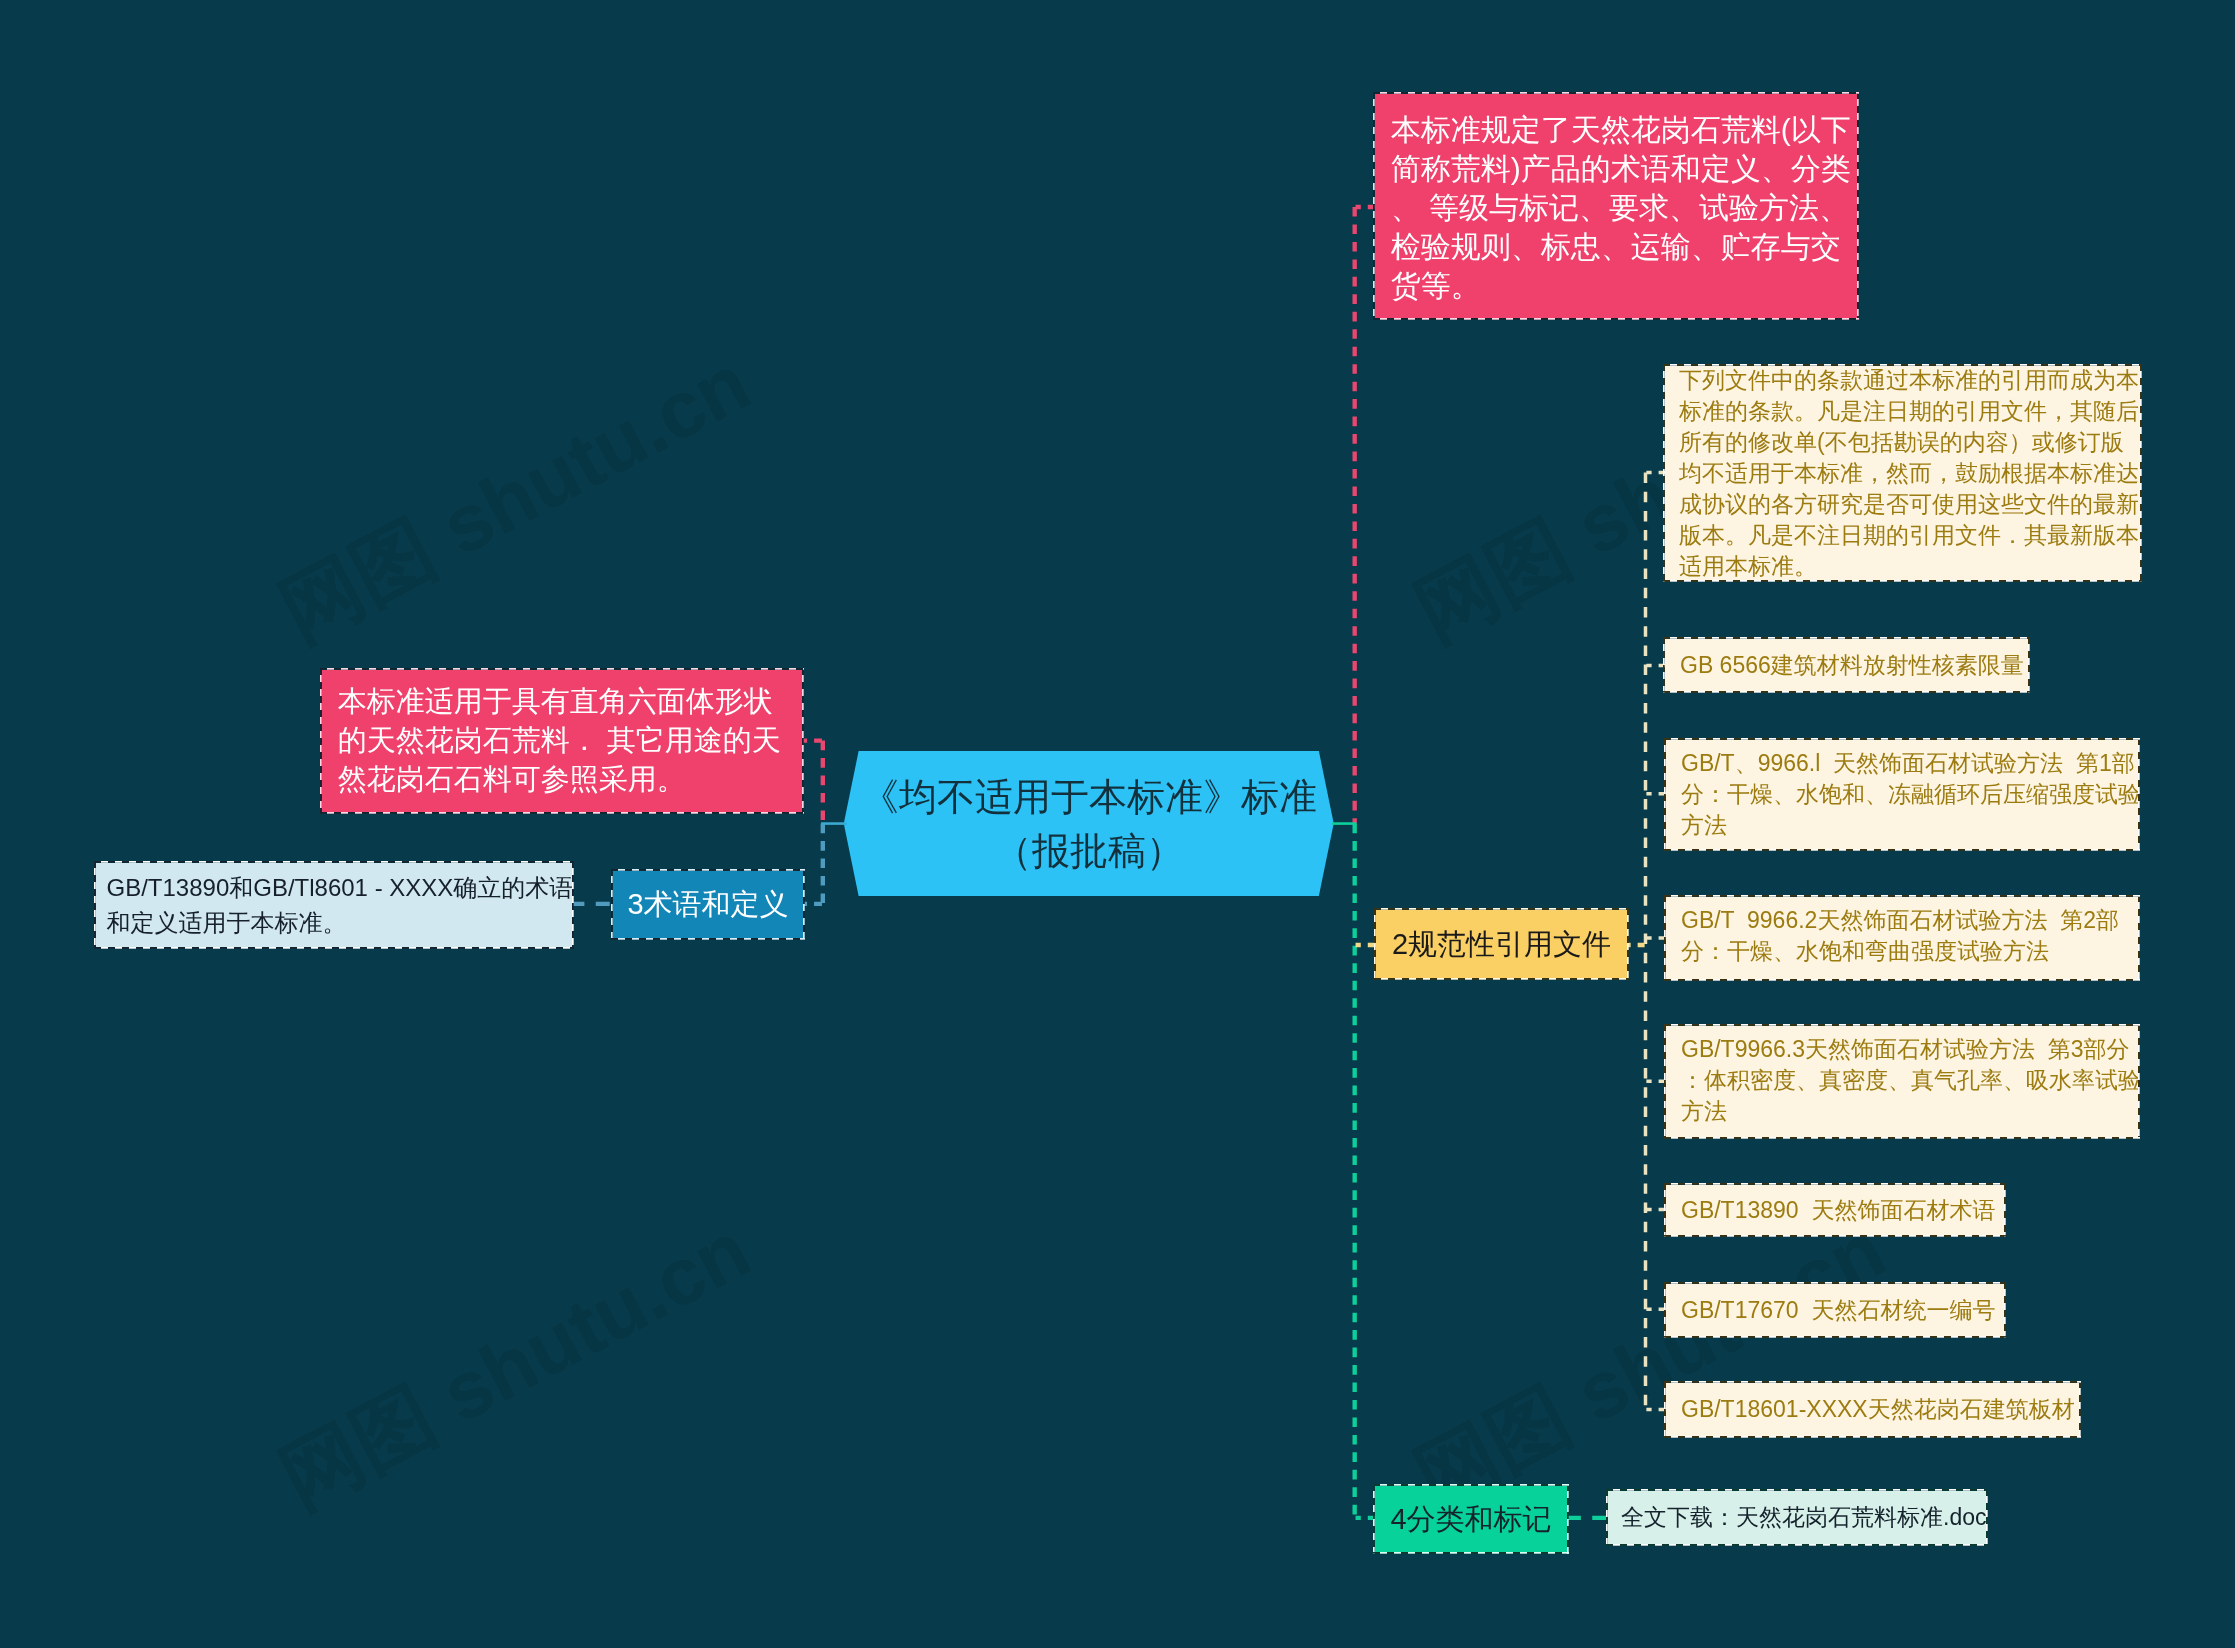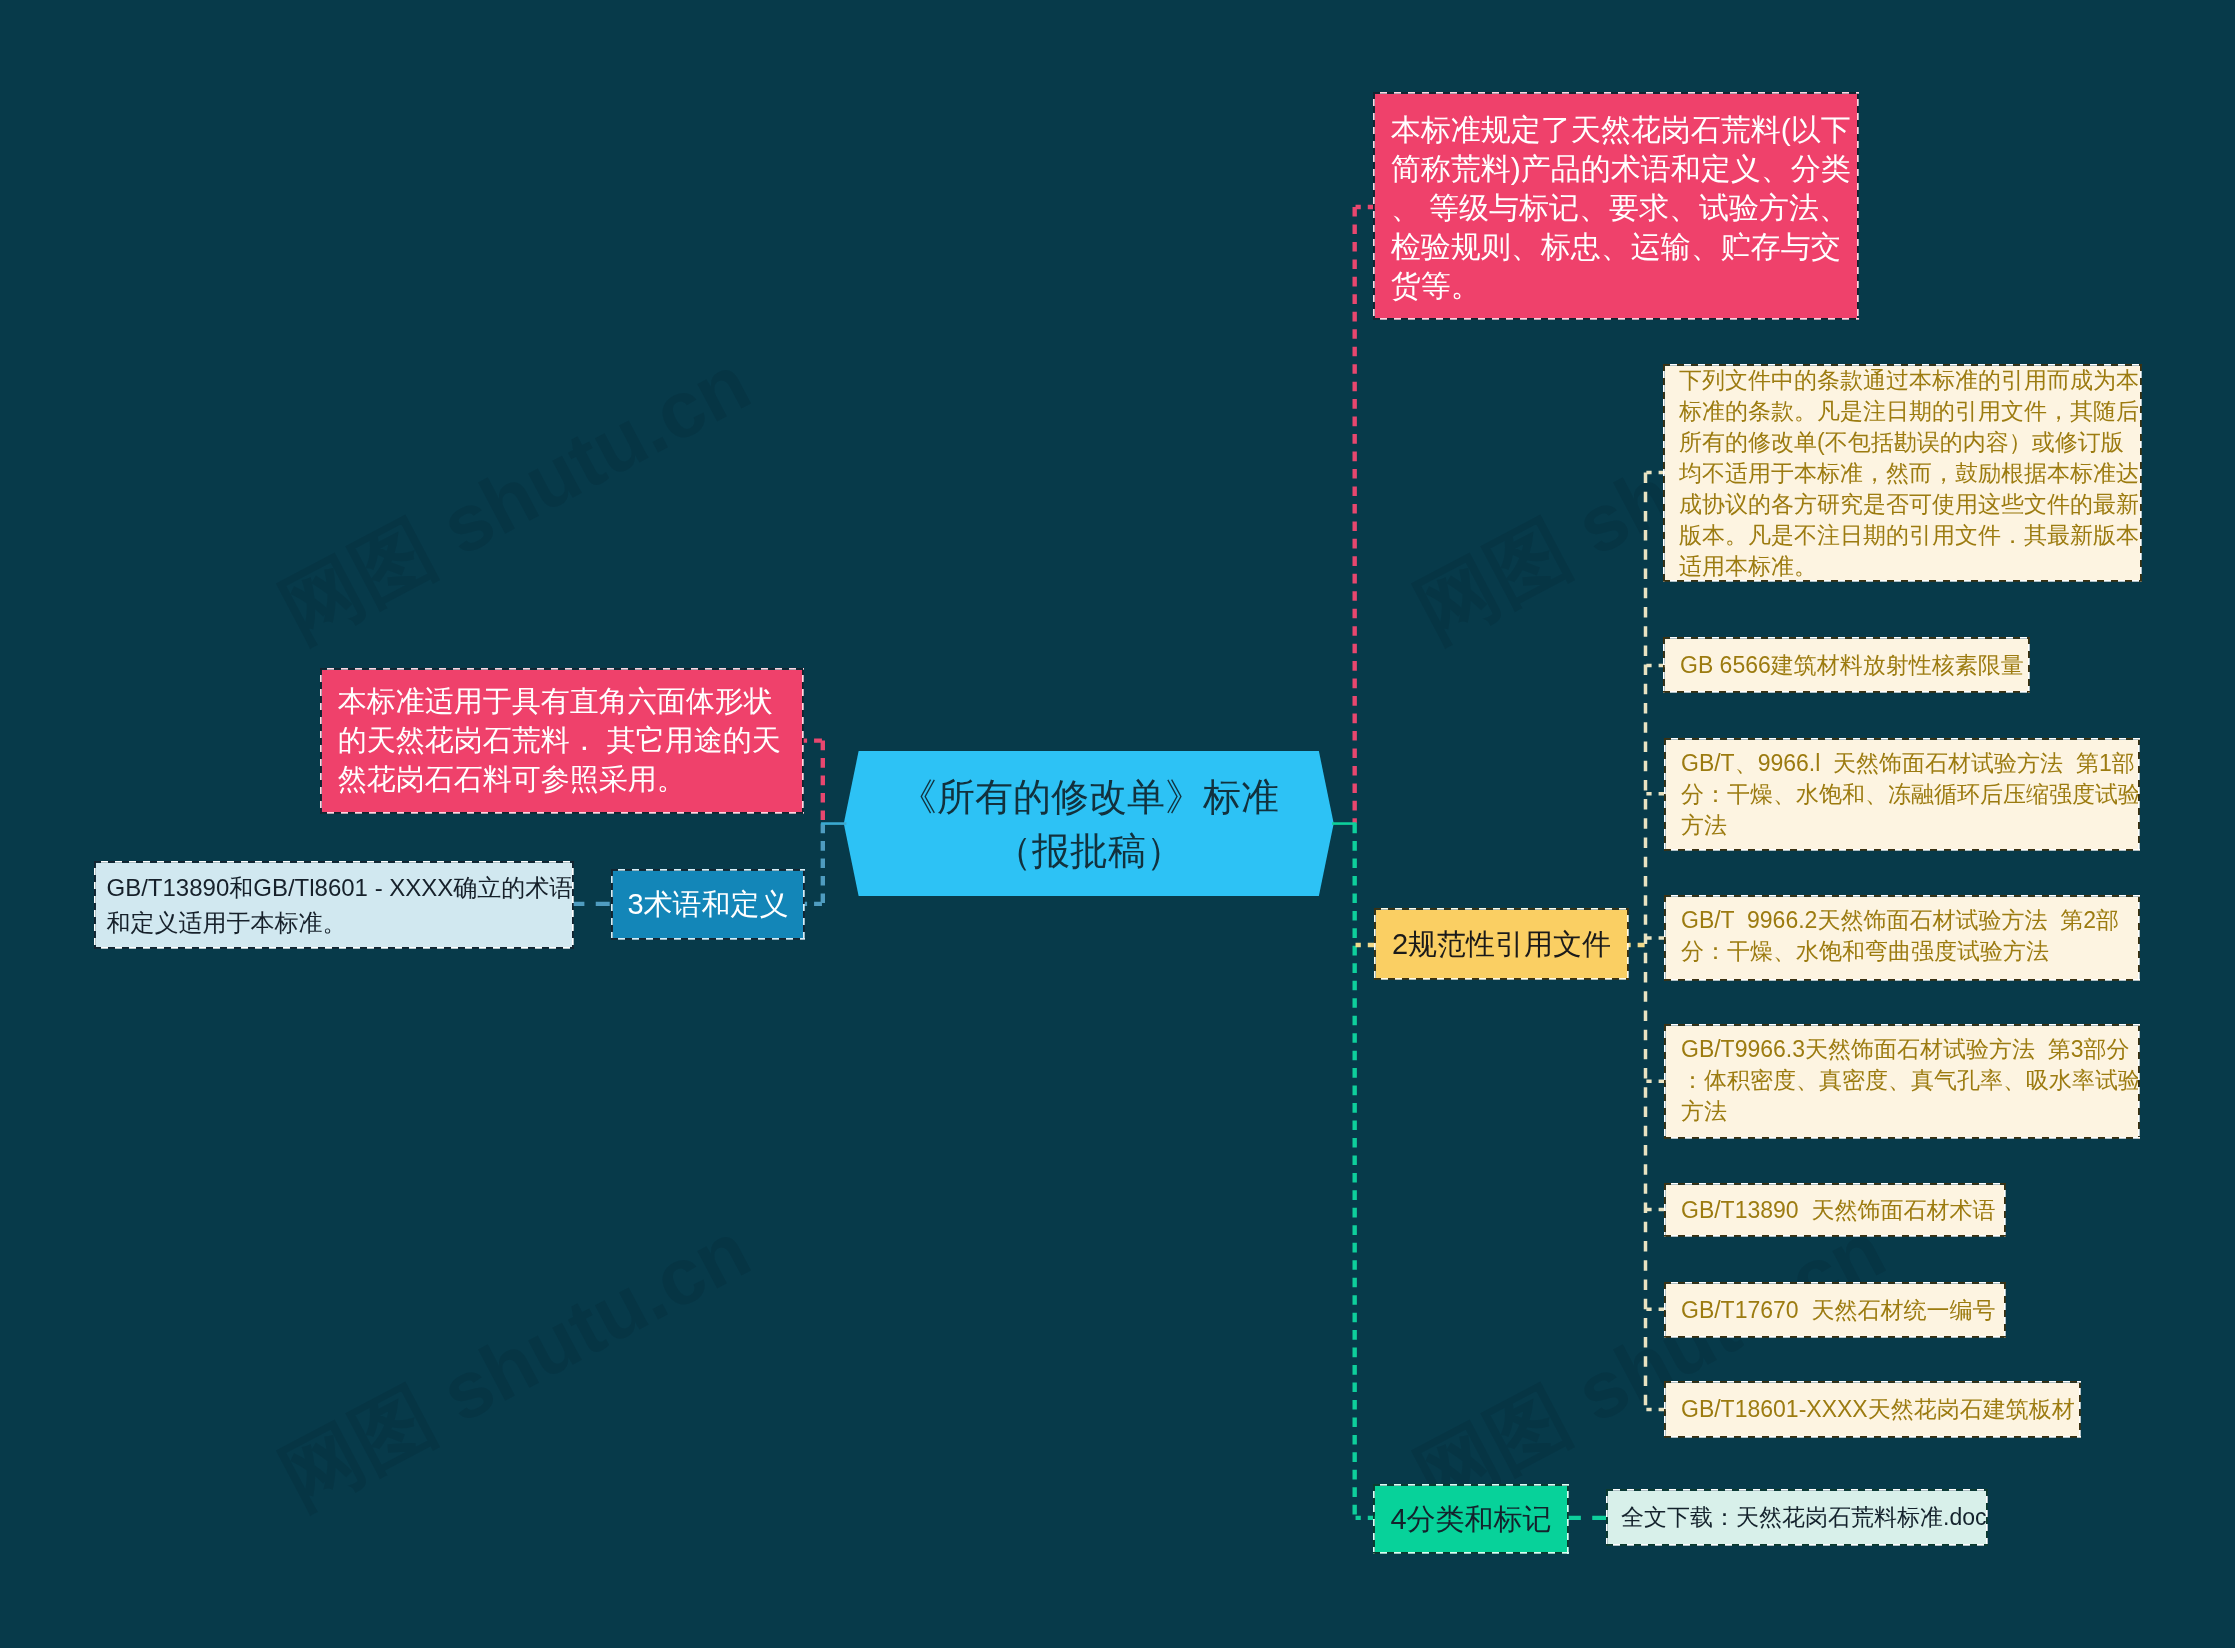--- a/index.html
+++ b/index.html
@@ -53,21 +53,21 @@
   <line x1="1885" y1="541" x2="1907" y2="541" stroke="#e9e3c2" stroke-width="4" stroke-dasharray="11 8" stroke-dashoffset="5"></line>
   <line x1="1885" y1="762" x2="1907" y2="762" stroke="#e9e3c2" stroke-width="4" stroke-dasharray="11 8" stroke-dashoffset="5"></line>
   <line x1="1885" y1="909" x2="1907" y2="909" stroke="#e9e3c2" stroke-width="4" stroke-dasharray="11 8" stroke-dashoffset="5"></line>
   <line x1="1885" y1="1074" x2="1907" y2="1074" stroke="#e9e3c2" stroke-width="4" stroke-dasharray="11 8" stroke-dashoffset="5"></line>
   <line x1="1885" y1="1238" x2="1907" y2="1238" stroke="#e9e3c2" stroke-width="4" stroke-dasharray="11 8" stroke-dashoffset="5"></line>
   <line x1="1885" y1="1385" x2="1907" y2="1385" stroke="#e9e3c2" stroke-width="4" stroke-dasharray="11 8" stroke-dashoffset="5"></line>
   <line x1="1885" y1="1499" x2="1907" y2="1499" stroke="#e9e3c2" stroke-width="4" stroke-dasharray="11 8" stroke-dashoffset="5"></line>
   <line x1="1885" y1="1614" x2="1907" y2="1614" stroke="#e9e3c2" stroke-width="4" stroke-dasharray="11 8" stroke-dashoffset="5"></line>
 </svg>
  <div class="node" style="left:844px;top:751px;width:490px;height:145px;align-items:center;justify-content:center;font-size:38px;line-height:54px;color:#12313d;text-align:center;white-space:normal;">
-      <span><span style="display:inline">《所有的修改单》标准</span><br><span style="display:inline">（报批稿）</span></span>
+      <span><span style="display:inline">《均不适用于本标准》标准</span><br><span style="display:inline">（报批稿）</span></span>
     </div>
   <div class="node" style="--d1:#14232f;--d2:#ffd6e2;left:1375px;top:94px;width:482px;height:224px;font-size:30px;line-height:39px;padding-left:15.7px;padding-right:15.7px;text-align:left;background:#ef416b;color:#ffffff;align-items:flex-start;padding-top:15.7px;">
     <span>本标准规定了天然花岗石荒料(以下
 简称荒料)产品的术语和定义、分类
 、 等级与标记、要求、试验方法、
 检验规则、标忠、运输、贮存与交
 货等。</span>
   </div>
   <div class="node" style="--d1:#14232f;--d2:#ffd6e2;left:322px;top:670px;width:480px;height:142px;font-size:29px;line-height:39px;padding-left:15.7px;padding-right:15.7px;text-align:left;background:#ef416b;color:#ffffff;align-items:flex-start;padding-top:12.2px;">
     <span>本标准适用于具有直角六面体形状

